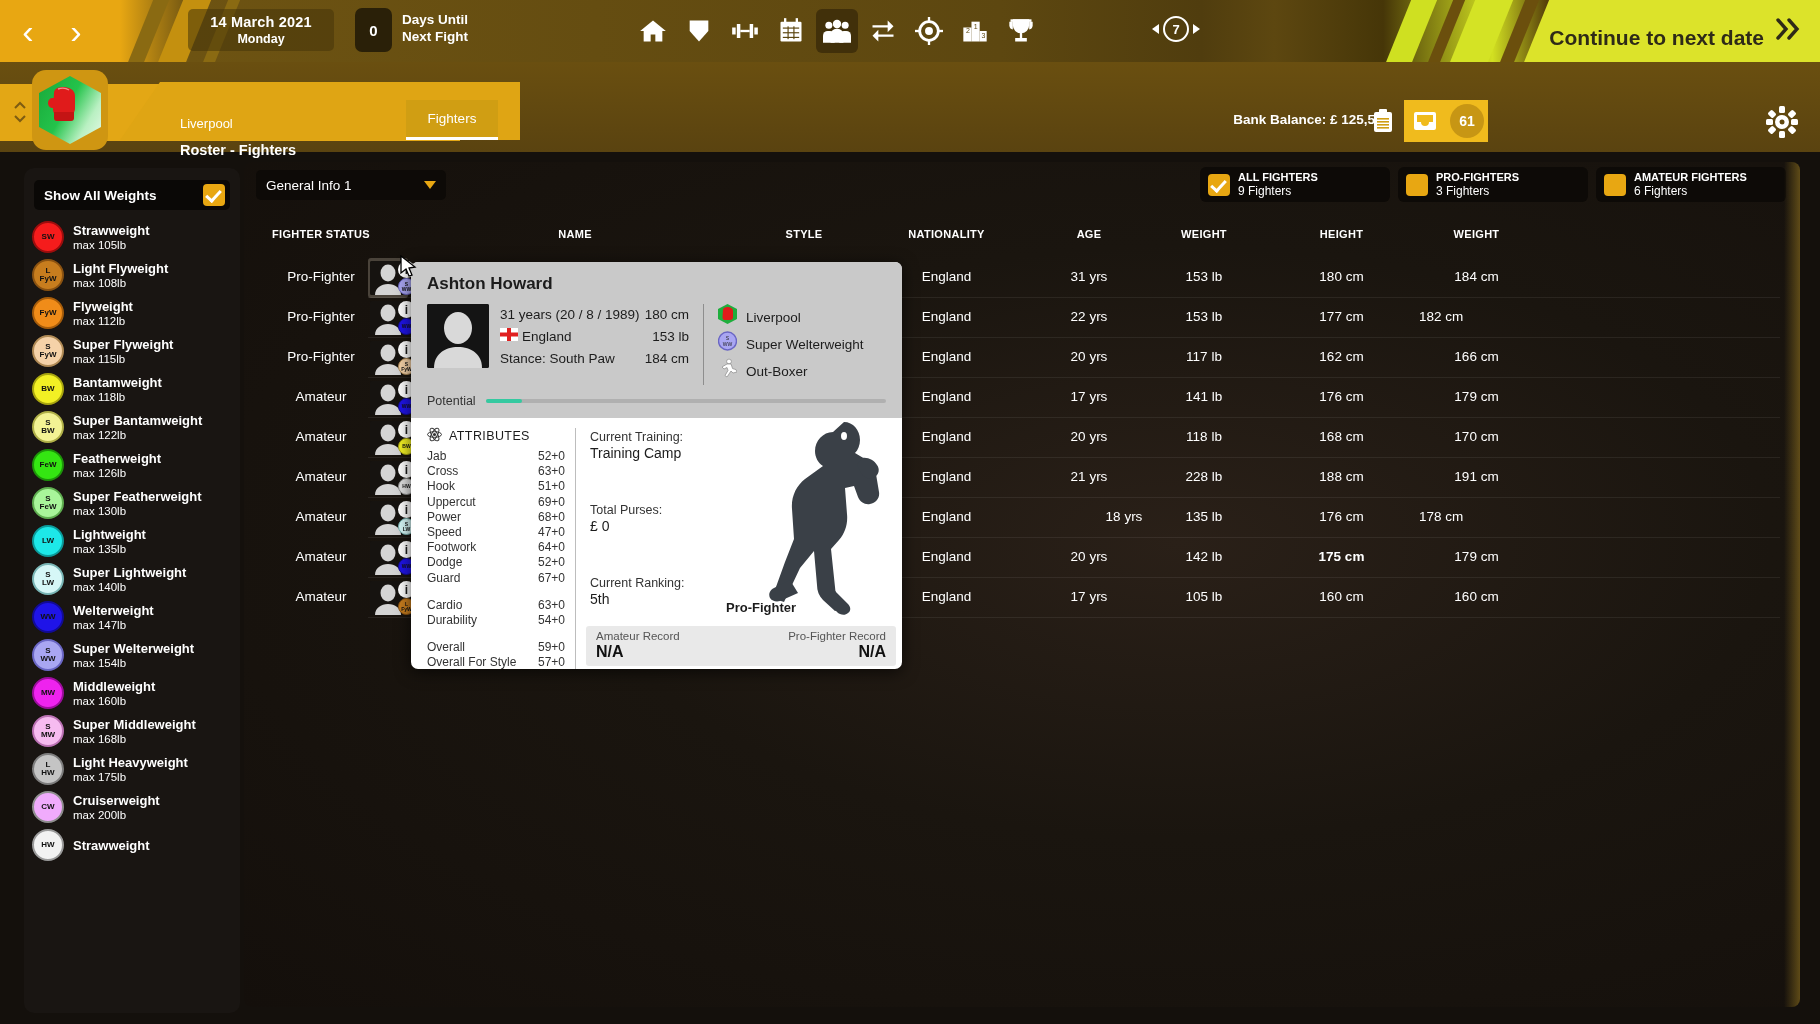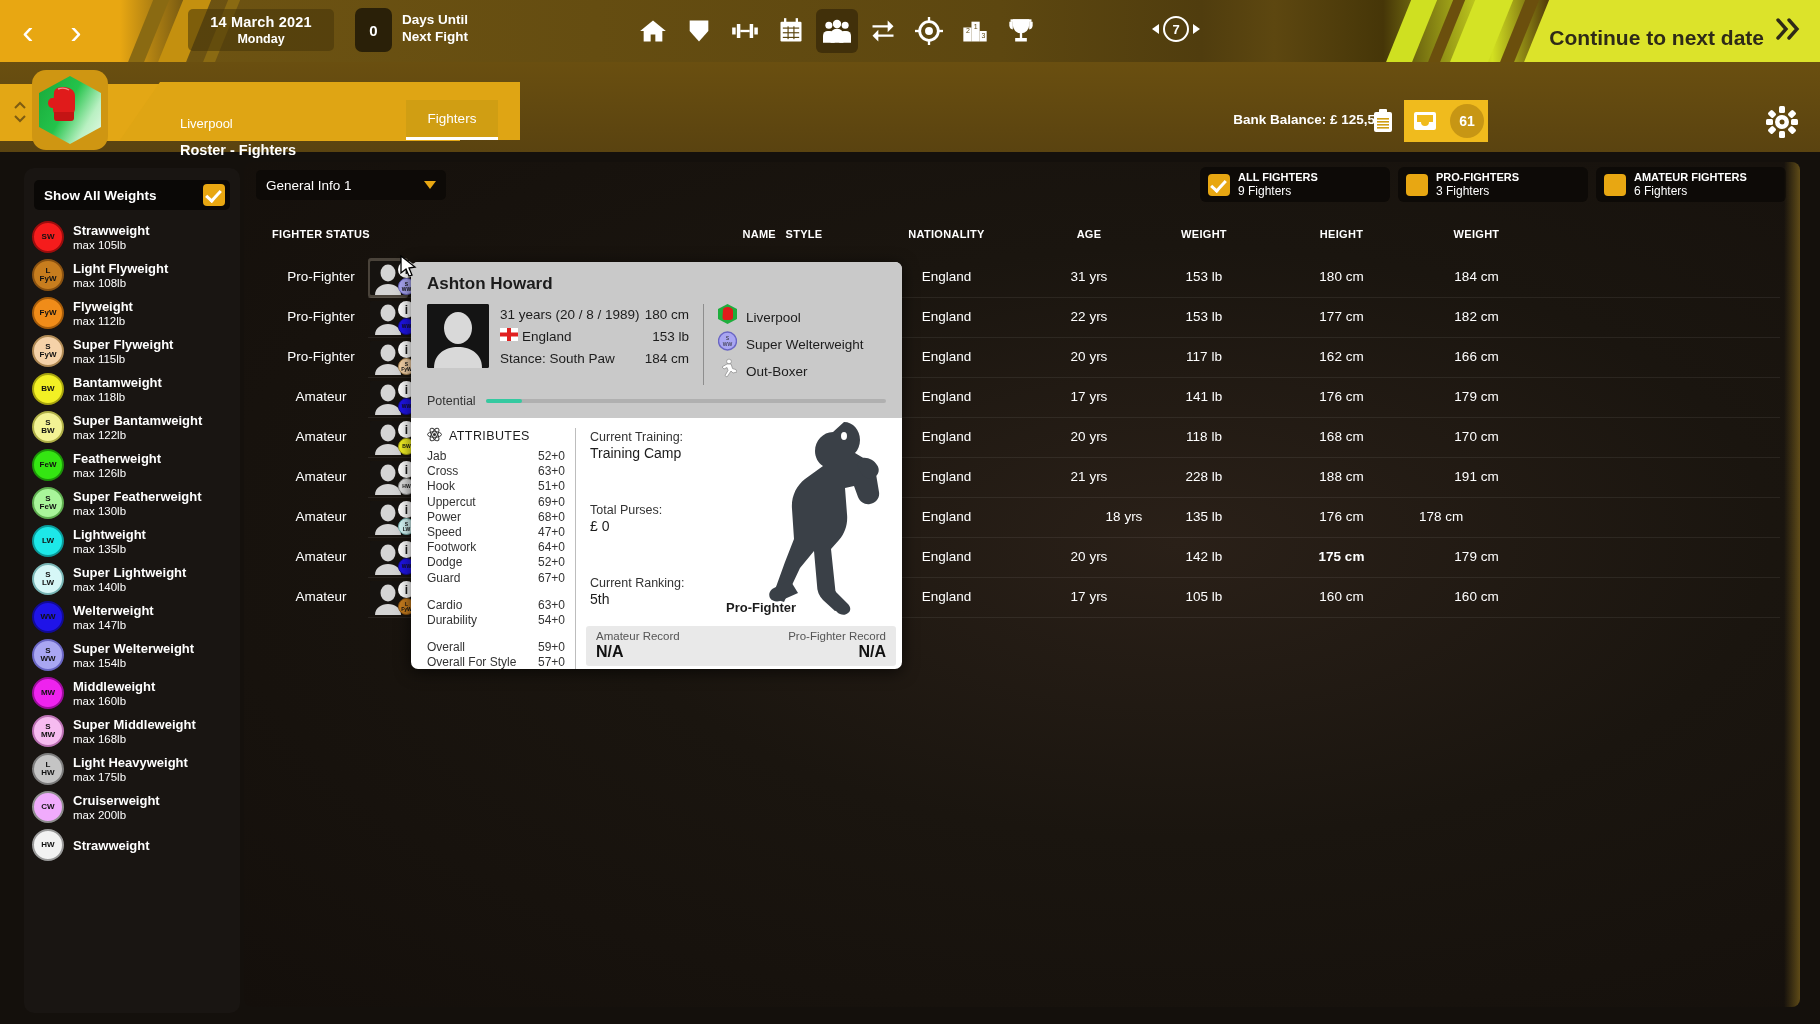--- a/index.html
+++ b/index.html
@@ -574,21 +574,21 @@
           <div class="fchk"></div>
           <div class="ftxt">
             <div class="f1">AMATEUR FIGHTERS</div>
             <div class="f2">6 Fighters</div>
           </div>
         </div>
       </div>
 
     <div class="thead" id="table-head">
         <div class="th" style="left: 12px; width: 130px; text-align: center; top: 0px;">FIGHTER STATUS</div>
-        <div class="th" style="left: 166px; width: 330px; text-align: right; top: 0px; margin-left: 36px;">NAME</div>
+        <div class="th" style="left: 166px; width: 330px; text-align: center; top: 0px;">NAME</div>
         <div class="th" style="left: 505px; width: 110px; text-align: center; top: 0px;">STYLE</div>
         <div class="th" style="left: 620px; width: 165px; text-align: center; top: 0px;">NATIONALITY</div>
         <div class="th" style="left: 790px; width: 110px; text-align: center; top: 0px;">AGE</div>
         <div class="th" style="left: 905px; width: 110px; text-align: center; top: 0px;">WEIGHT</div>
         <div class="th" style="left: 1040px; width: 115px; text-align: center; top: 0px;">HEIGHT</div>
         <div class="th" style="left: 1175px; width: 115px; text-align: center; top: 0px;">WEIGHT</div>
       </div>
     <div id="table-rows">
         <div class="row" style="top: 96px;">
           <div class="rowsel"></div>
@@ -618,21 +618,21 @@
               <path d="M5 34c0-7 6-11 13-11s13 4 13 11z" fill="#d4d4d4"></path>
             </svg></div>
           <div class="infoicon">i</div>
           <div class="pbadge" style="background: rgb(31, 20, 232); border: 1.5px solid rgb(18, 11, 150);">
             <div style="line-height:5px;text-align:center">WW</div>
           </div>
           <div class="cell" style="left: 620px; width: 165px; text-align: center; top: 11px;">England</div>
           <div class="cell" style="left: 790px; width: 110px; text-align: center; top: 11px;">22 yrs</div>
           <div class="cell" style="left: 905px; width: 110px; text-align: center; top: 11px;">153 lb</div>
           <div class="cell" style="left: 1040px; width: 115px; text-align: center; top: 11px;">177 cm</div>
-          <div class="cell" style="left: 1175px; width: 115px; text-align: center; top: 11px;">182 cm</div>
+          <div class="cell" style="left: 1175px; width: 115px; top: 11px;">182 cm</div>
           <div class="rowline"></div>
         </div>
         <div class="row" style="top: 176px;">
           <div class="cell" style="left: 12px; width: 130px; text-align: center; top: 11px;">Pro-Fighter</div>
           <div class="portrait"><svg viewBox="0 0 36 34" width="36" height="34">
               <rect width="36" height="34" fill="#161310"></rect>
               <ellipse cx="18" cy="12" rx="7.5" ry="8.5" fill="#d4d4d4"></ellipse>
               <path d="M5 34c0-7 6-11 13-11s13 4 13 11z" fill="#d4d4d4"></path>
             </svg></div>
           <div class="infoicon">i</div>

